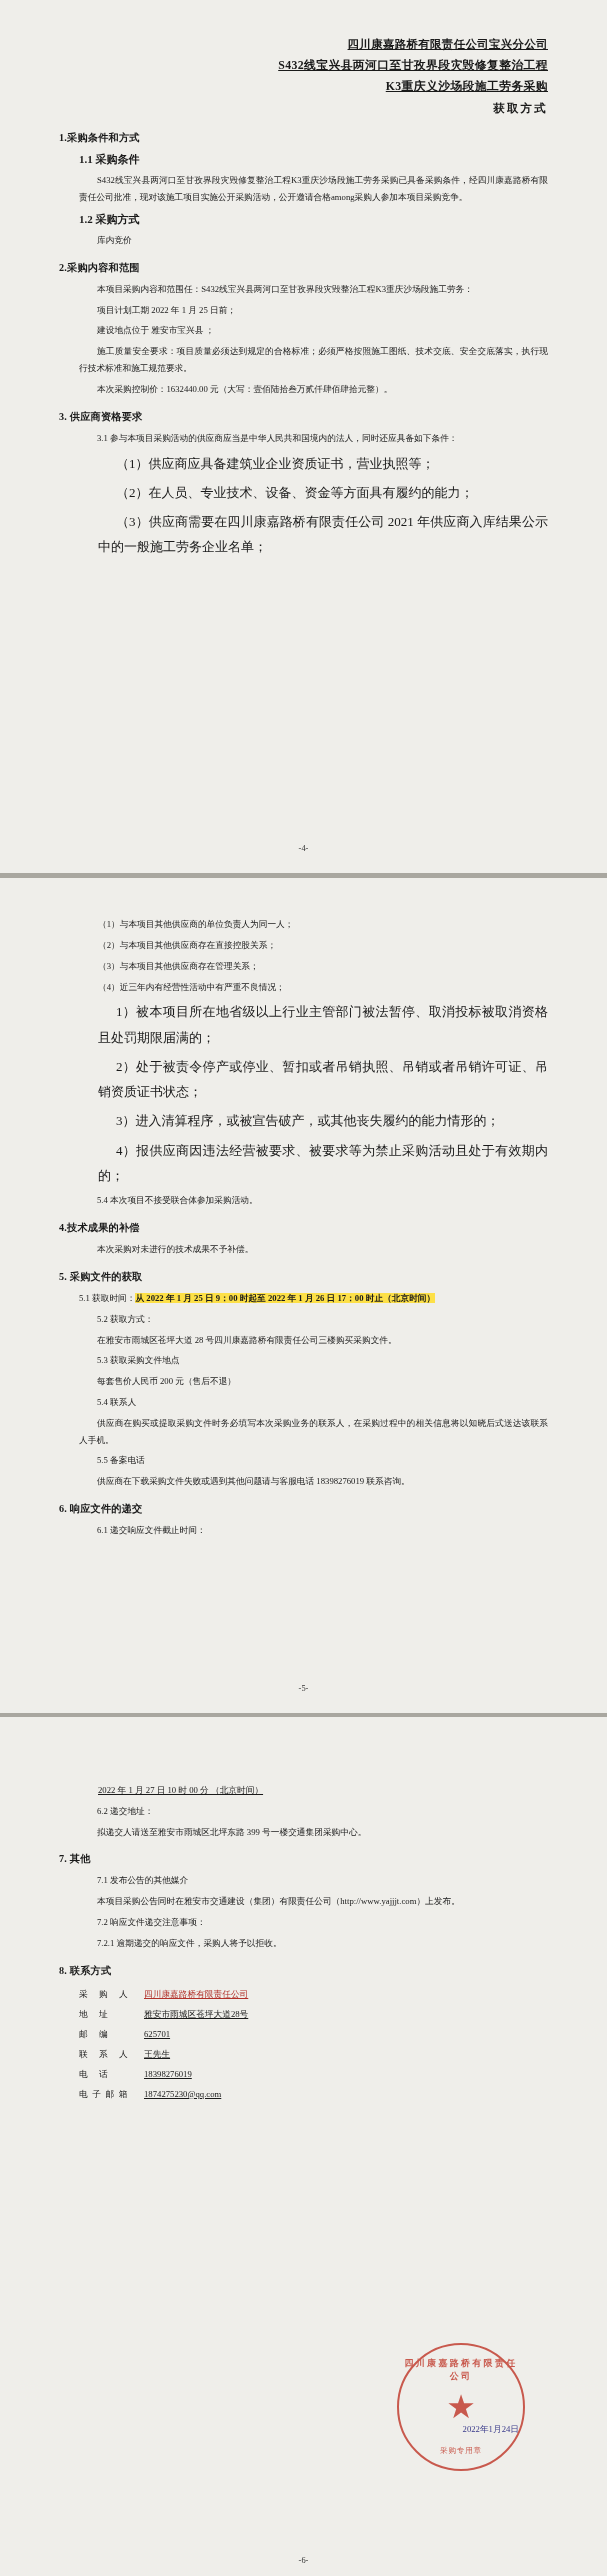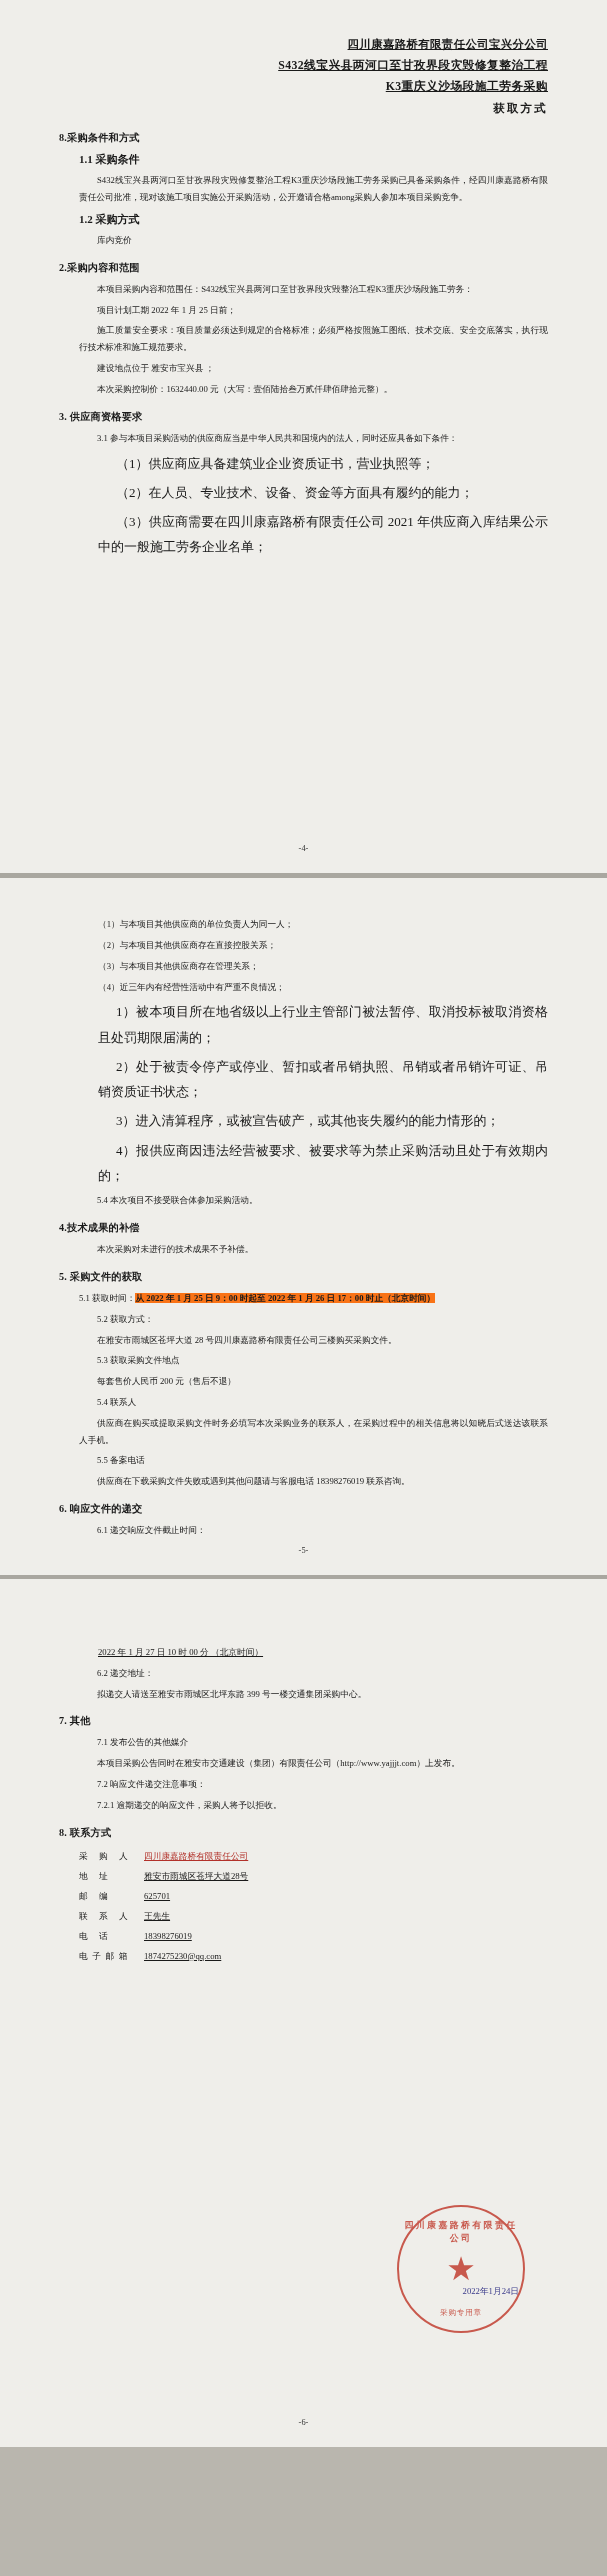--- a/index.html
+++ b/index.html
@@ -15,21 +15,21 @@
   .page {
     position: relative;
     width: 607px;
     background: #efeeea;
     box-sizing: border-box;
     padding: 35px 59px 23px 59px;
     margin: 0;
     overflow: hidden;
   }
   .page.p1 { height: 873px; }
-  .page.p2 { height: 697px; }
+  .page.p2 { height: 835px; }
   .page.p3 { height: 868px; padding-top: 61px; }
   .sep {
     height: 4.6px;
     background: #a9a7a0;
   }
 
   .doc-title {
     text-align: right;
     font-weight: bold;
     line-height: 1.75;
@@ -86,21 +86,21 @@
   p.ind-item {
     font-size: 13px;
     line-height: 1.95;
     margin: 3.8px 0;
     padding-left: 39px;
     text-indent: 18px;
     text-align: justify;
   }
   .u { text-decoration: underline; }
   .hl {
-    background: #f97316;
+    background: #fde047;
     font-weight: bold;
   }
 
   .pagenum {
     position: absolute;
     bottom: 20px;
     left: 0;
     width: 100%;
     text-align: center;
     font-size: 8.4px;
@@ -179,31 +179,31 @@
 
 <div class="page p1">
 
   <div class="doc-title">
     <div class="l1">四川康嘉路桥有限责任公司宝兴分公司</div>
     <div class="l2">S432线宝兴县两河口至甘孜界段灾毁修复整治工程</div>
     <div class="l3">K3重庆义沙场段施工劳务采购</div>
     <div class="l4">获取方式</div>
   </div>
 
-  <h2 class="sec">8.采购条件和方式</h2>
+  <h2 class="sec">1.采购条件和方式</h2>
   <h3 class="sub">1.1 采购条件</h3>
   <p class="ind1">S432线宝兴县两河口至甘孜界段灾毁修复整治工程K3重庆沙场段施工劳务采购已具备采购条件，经四川康嘉路桥有限责任公司批准，现对该施工项目实施公开采购活动，公开邀请合格among采购人参加本项目采购竞争。</p>
   <h3 class="sub">1.2 采购方式</h3>
   <p class="ind1">库内竞价</p>
 
   <h2 class="sec">2.采购内容和范围</h2>
   <p class="ind1">本项目采购内容和范围任：S432线宝兴县两河口至甘孜界段灾毁整治工程K3重庆沙场段施工劳务：</p>
   <p class="ind1">项目计划工期 2022 年 1 月 25 日前；</p>
+  <p class="ind1">建设地点位于 雅安市宝兴县 ；</p>
   <p class="ind1">施工质量安全要求：项目质量必须达到规定的合格标准；必须严格按照施工图纸、技术交底、安全交底落实，执行现行技术标准和施工规范要求。</p>
-  <p class="ind1">建设地点位于 雅安市宝兴县 ；</p>
   <p class="ind1">本次采购控制价：1632440.00 元（大写：壹佰陆拾叁万贰仟肆佰肆拾元整）。</p>
 
   <h2 class="sec">3. 供应商资格要求</h2>
   <p class="ind1">3.1 参与本项目采购活动的供应商应当是中华人民共和国境内的法人，同时还应具备如下条件：</p>
   <p class="ind-item">（1）供应商应具备建筑业企业资质证书，营业执照等；</p>
   <p class="ind-item">（2）在人员、专业技术、设备、资金等方面具有履约的能力；</p>
   <p class="ind-item">（3）供应商需要在四川康嘉路桥有限责任公司 2021 年供应商入库结果公示中的一般施工劳务企业名单；</p>
 
   <div class="pagenum">-4-</div>
 </div>

